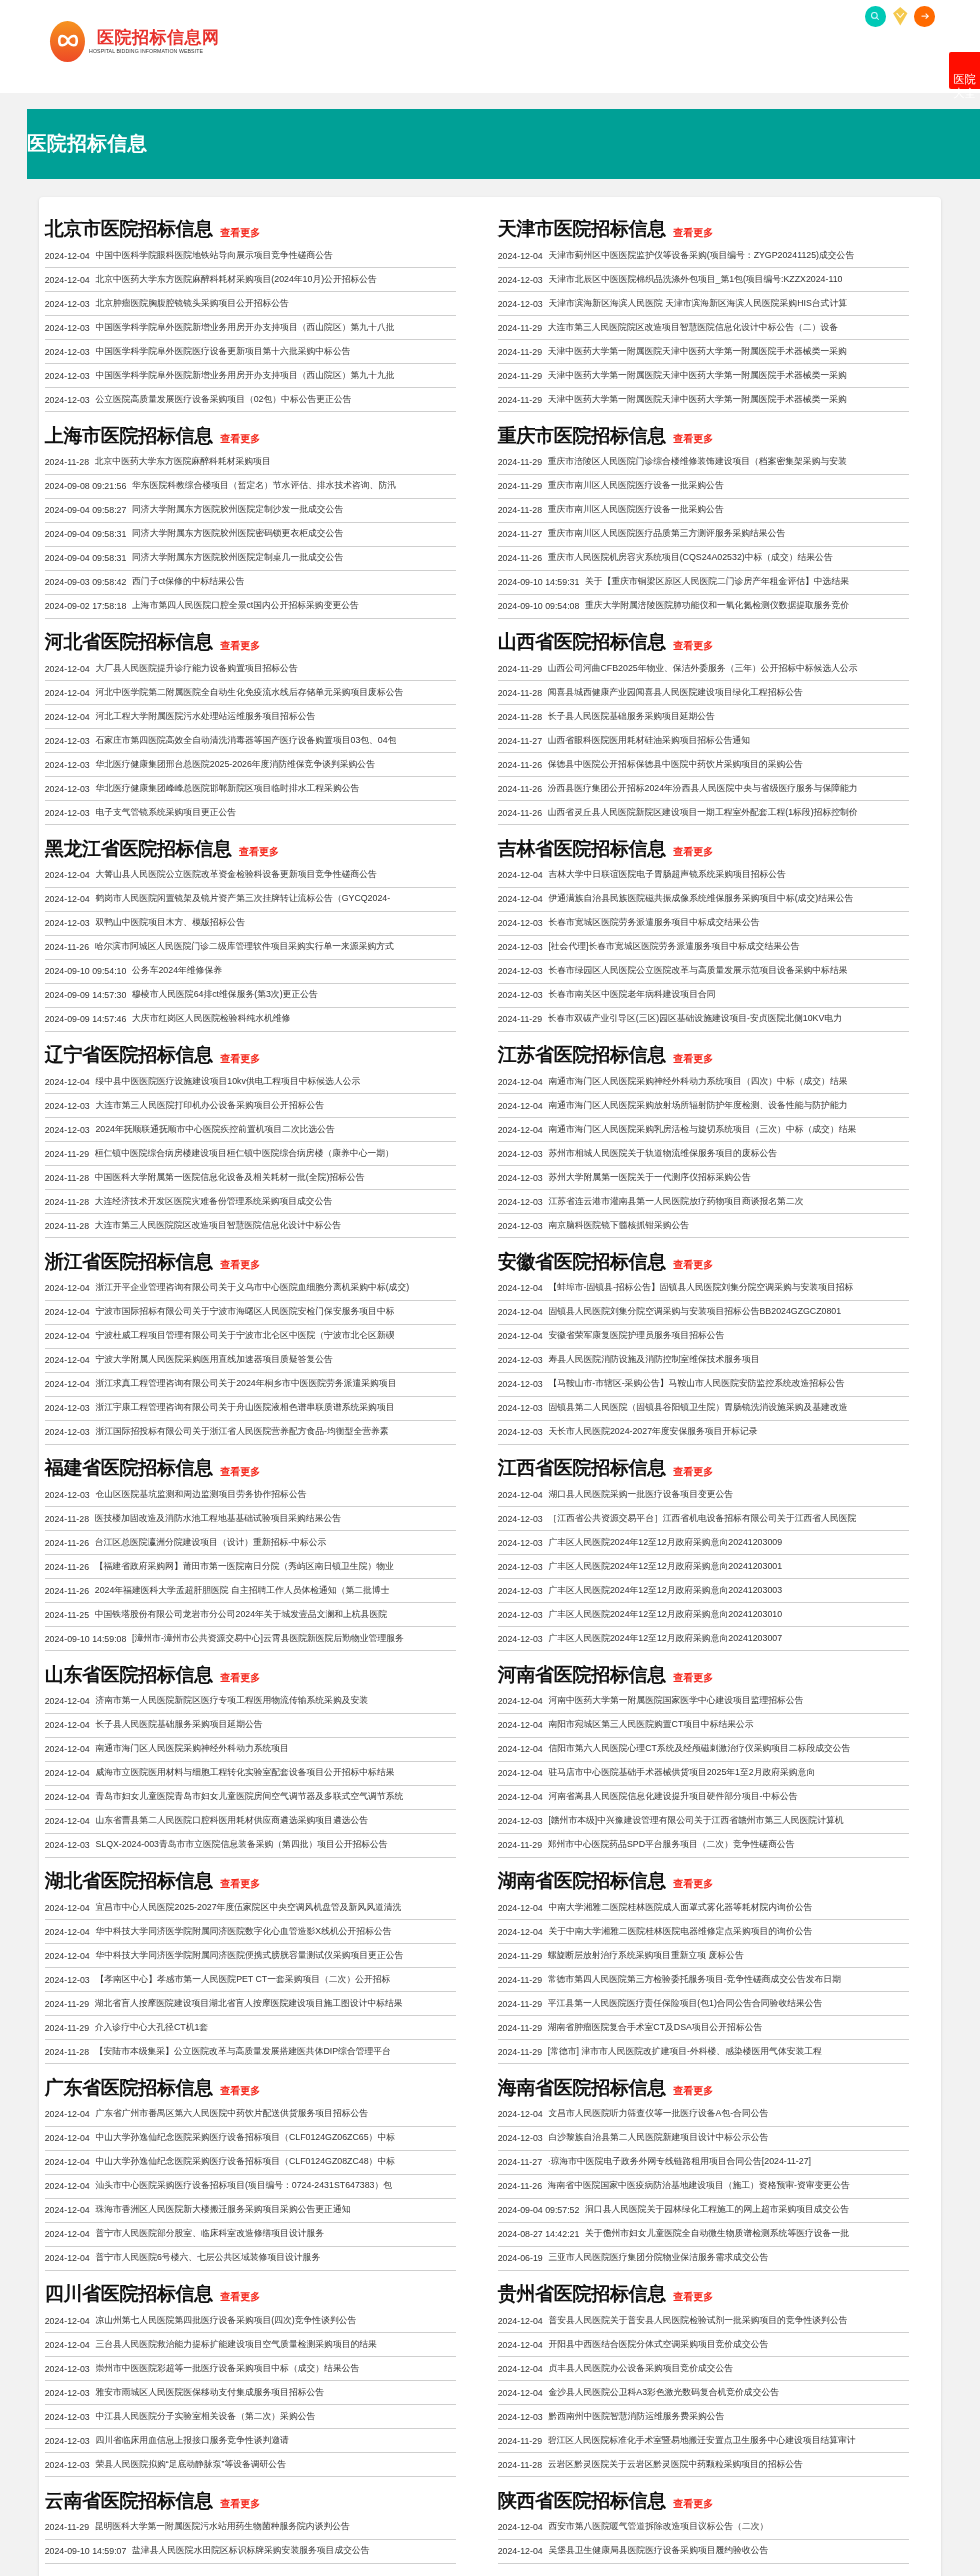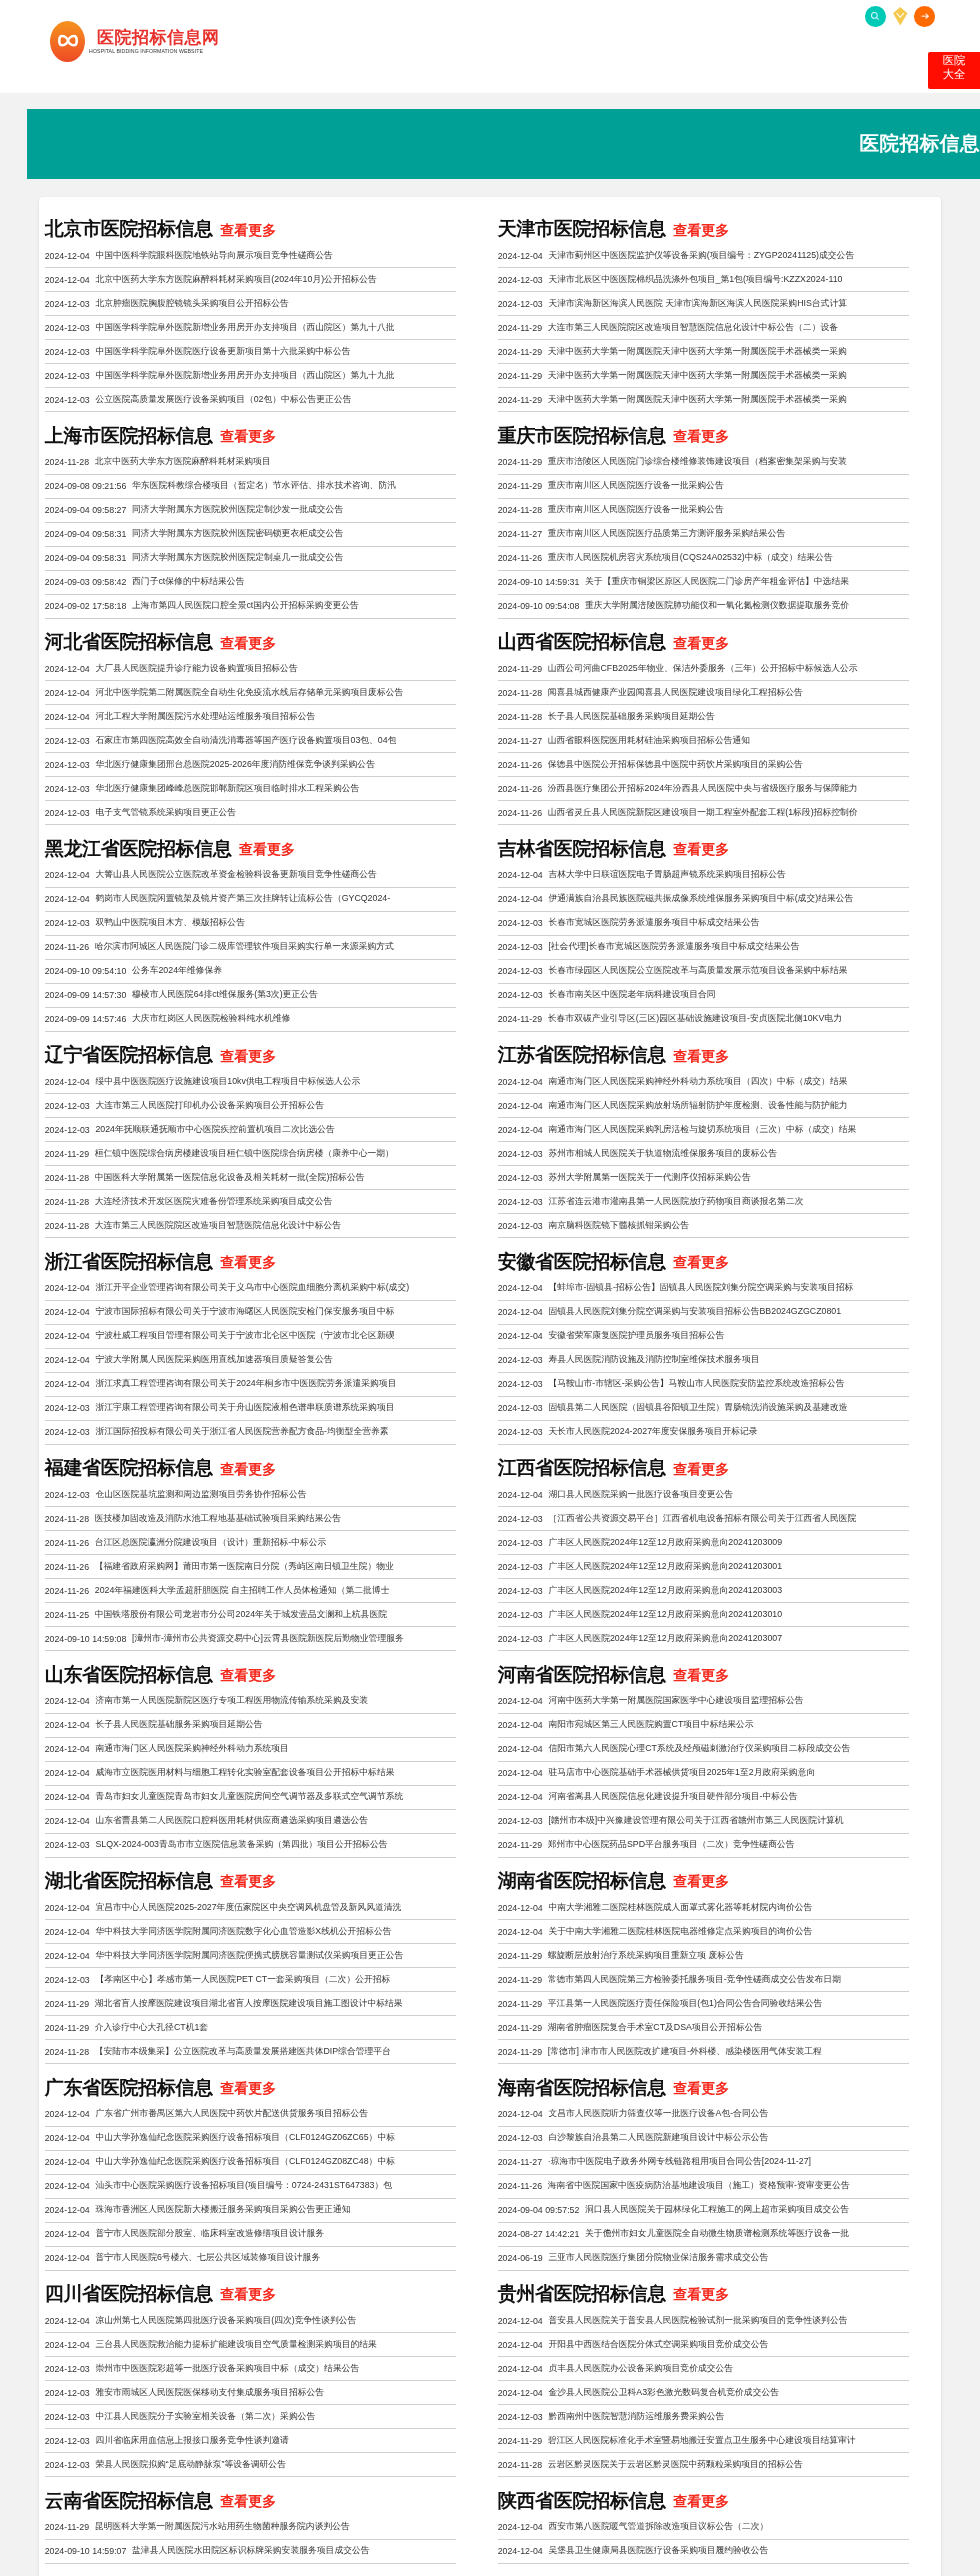--- a/index.html
+++ b/index.html
@@ -63,41 +63,41 @@
   }
   .hicon.search { background: #00c9b6; }
   .hicon.diamond { background: transparent; width: 18.5px; }
   .hicon.arrow { background: #ff6a00; }
   .gap-band { height: 15.5px; background: #f2f2f2; }
   .banner {
     height: 70px;
     background: #00a096;
     display: flex;
     align-items: center;
-    justify-content: flex-end;
+    justify-content: flex-start;
     margin-left: 27px;
   }
   .banner h1 {
     color: #fff;
     font-size: 19.6px;
     font-weight: bold;
     letter-spacing: 0.5px;
   }
   .float-tab {
     position: fixed;
     right: 0;
     top: 52px;
-    width: 52px;
+    width: 31px;
     height: 37px;
     background: #ff0d00;
     color: #fff;
     font-size: 11.3px;
     line-height: 14.4px;
     text-align: center;
-    padding-top: 1px;
+    padding-top: 20px;
     border-radius: 2.1px 0 0 2.1px;
     z-index: 10;
     cursor: pointer;
   }
   .card {
     margin: 18px 39px 10.3px 39px;
     background: #fff;
     border-radius: 4.1px;
     box-shadow: 0 1px 3.1px rgba(0,0,0,0.12);
     padding: 9.3px 32px 31px 5.7px;
@@ -118,21 +118,21 @@
   .section-title {
     font-size: 19px;
     font-weight: bold;
     color: #111;
     letter-spacing: -0.3px;
   }
   .more-link {
     margin-left: 7.2px;
     margin-bottom: 2.6px;
     color: #f5281c;
-    font-size: 14px;
+    font-size: 10px;
     font-weight: bold;
     text-decoration: none;
     cursor: pointer;
   }
   .row {
     height: 24px;
     border-bottom: 0.5px solid #cfcfcf;
     display: flex;
     align-items: center;
     white-space: nowrap;

